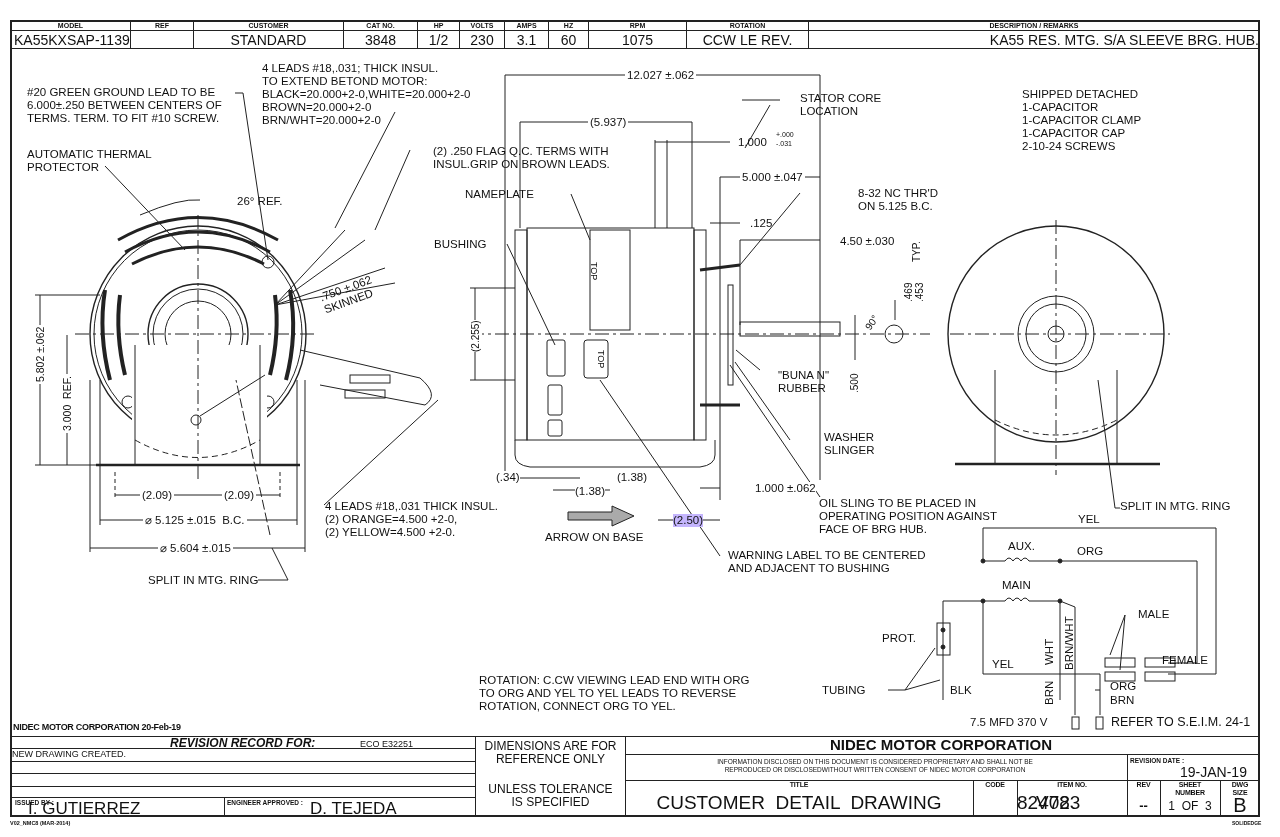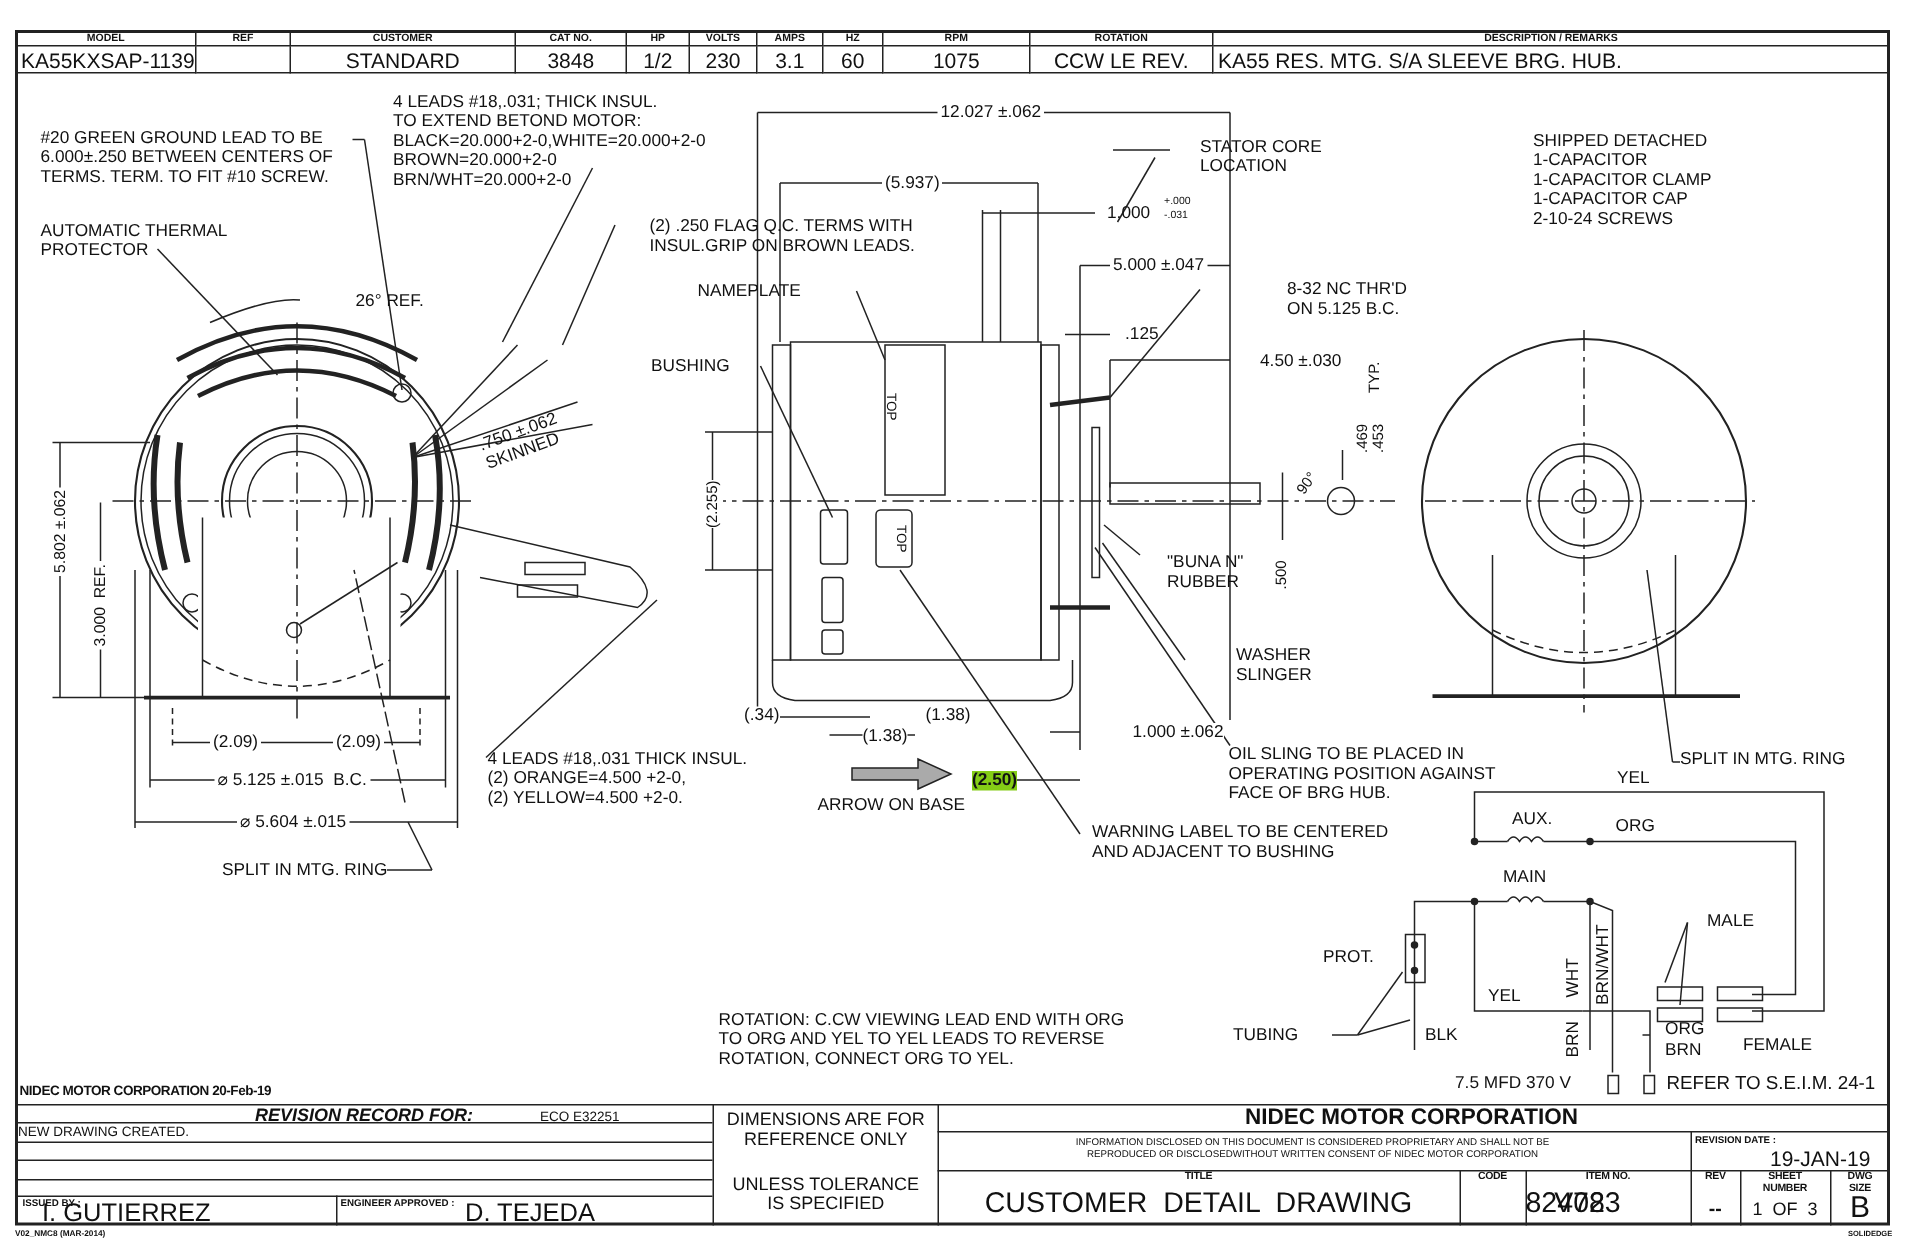--- a/index.html
+++ b/index.html
@@ -52,21 +52,21 @@
     <td style="text-align:left;padding-left:3px;">KA55KXSAP-1139</td>
     <td></td>
     <td>STANDARD</td>
     <td>3848</td>
     <td>1/2</td>
     <td>230</td>
     <td>3.1</td>
     <td>60</td>
     <td>1075</td>
     <td>CCW LE REV.</td>
-    <td style="text-align:left;padding-left:3px;">KA55 RES. MTG. S/A SLEEVE BRG. HUB.</td>
+    <td style="text-align:right;padding-left:3px;">KA55 RES. MTG. S/A SLEEVE BRG. HUB.</td>
   </tr>
 </tbody>
   </table>
 
 <div class="frame"></div>
 
 <svg class="dwg" width="1280" height="837" stroke="#222" fill="none" stroke-width="1">
 
   <g>
     <circle cx="198" cy="334" r="108" stroke-width="1.4"></circle>
@@ -296,38 +296,38 @@
 <div class="t" style="left:469px;top:352px;font-size:10px;background:#fff;transform:rotate(-90deg);transform-origin:left top;">(2.255)</div>
 <div class="t" style="left:34px;top:384px;font-size:10.5px;background:#fff;padding:0 2px;transform:rotate(-90deg);transform-origin:left top;">5.802 ±.062</div>
 <div class="t" style="left:61px;top:433px;font-size:10.5px;background:#fff;padding:0 2px;transform:rotate(-90deg);transform-origin:left top;">3.000  REF.</div>
 <div class="t" style="left:140px;top:489px;background:#fff;padding:0 2px;">(2.09)</div>
 <div class="t" style="left:222px;top:489px;background:#fff;padding:0 2px;">(2.09)</div>
 <div class="t" style="left:143px;top:514px;background:#fff;padding:0 2px;">⌀ 5.125 ±.015  B.C.</div>
 <div class="t" style="left:158px;top:542px;background:#fff;padding:0 2px;">⌀ 5.604 ±.015</div>
 <div class="t" style="left:496px;top:471px;background:#fff;">(.34)</div>
 <div class="t" style="left:575px;top:485px;background:#fff;">(1.38)</div>
 <div class="t" style="left:617px;top:471px;background:#fff;">(1.38)</div>
-<div class="t" style="left:648px;top:514px;background:#84cc16;font-weight:bold;">(2.50)</div>
+<div class="t" style="left:673px;top:514px;background:#c4b5fd;">(2.50)</div>
 <div class="t" style="left:755px;top:482px;background:#fff;">1.000 ±.062</div>
 
 <div class="t" style="left:1078px;top:513px;">YEL</div>
 <div class="t" style="left:1008px;top:540px;">AUX.</div>
 <div class="t" style="left:1077px;top:545px;">ORG</div>
 <div class="t" style="left:1002px;top:579px;">MAIN</div>
 <div class="t" style="left:882px;top:632px;">PROT.</div>
 <div class="t" style="left:1138px;top:608px;">MALE</div>
 <div class="t" style="left:992px;top:658px;">YEL</div>
 <div class="t" style="left:1043px;top:665px;transform:rotate(-90deg);transform-origin:left top;">WHT</div>
 <div class="t" style="left:1063px;top:670px;transform:rotate(-90deg);transform-origin:left top;">BRN/WHT</div>
 <div class="t" style="left:822px;top:684px;">TUBING</div>
 <div class="t" style="left:950px;top:684px;">BLK</div>
 <div class="t" style="left:1043px;top:705px;transform:rotate(-90deg);transform-origin:left top;">BRN</div>
 <div class="t" style="left:1110px;top:680px;">ORG</div>
 <div class="t" style="left:1110px;top:694px;">BRN</div>
-<div class="t" style="left:1162px;top:691px;">FEMALE</div>
+<div class="t" style="left:1162px;top:654px;">FEMALE</div>
 <div class="t" style="left:970px;top:716px;">7.5 MFD 370 V</div>
 <div class="t" style="left:1111px;top:716px;font-size:12.5px;">REFER TO S.E.I.M. 24-1</div>
 
 <div class="hl" style="left:10px;top:736px;width:1250px;"></div>
 <div class="t" style="left:170px;top:737px;font-size:12px;font-weight:bold;font-style:italic;">REVISION RECORD FOR:</div>
 <div class="t" style="left:360px;top:738px;font-size:9px;">ECO E32251</div>
 <div class="hl" style="left:10px;top:748px;width:465px;"></div>
 <div class="t" style="left:12px;top:749px;font-size:9px;line-height:10px;">NEW DRAWING CREATED.</div>
 <div class="hl" style="left:10px;top:761px;width:465px;"></div>
 <div class="hl" style="left:10px;top:773px;width:465px;"></div>

